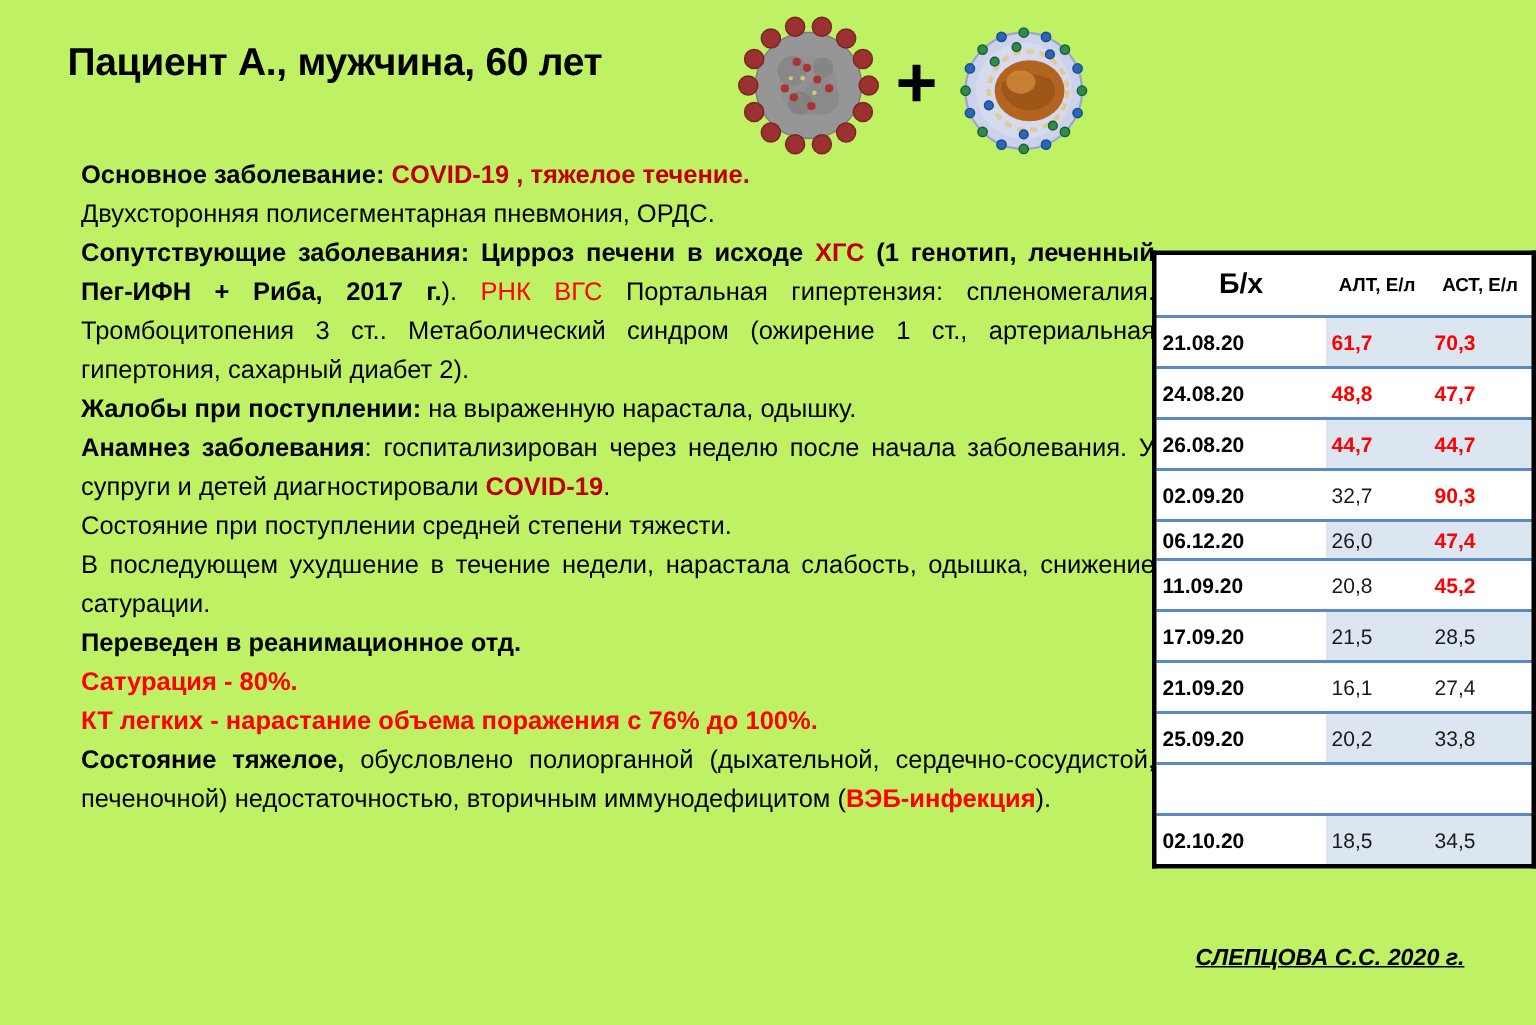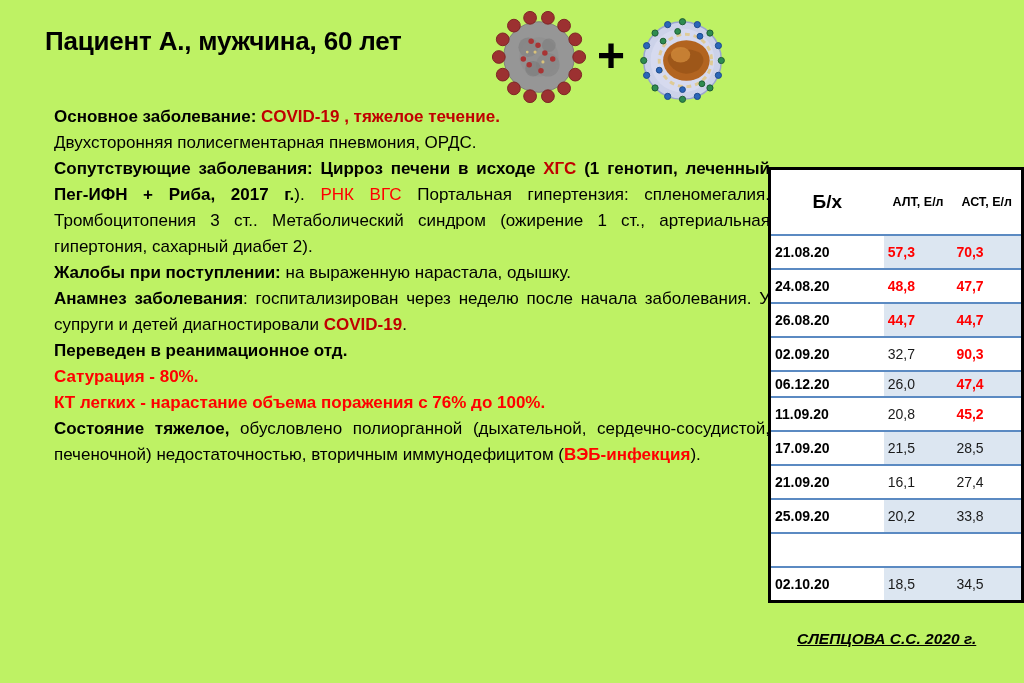--- a/index.html
+++ b/index.html
@@ -19,21 +19,21 @@
   .br{color:#FF0000;}
   .m-sm{margin-bottom:8px;}
   .m-xs{margin-bottom:6px;}
   .m-md{margin-bottom:24px;}
   .m-tiny{margin-bottom:8px;}
   .m-lg{margin-bottom:12px;}
   
   .lab-table-wrap{position:absolute;left:768px;top:167px;}
   table.lab{border-collapse:collapse;border:3px solid #000;background:#fff;}
   table.lab th{width:auto;height:40px;font-weight:bold;text-align:center;vertical-align:middle;
-               border-bottom:2px solid #5b8ac2;padding:12px 6px;}
+               border-bottom:2px solid #5b8ac2;padding:0 6px;}
   table.lab th.h-date{width:110px;font-size:19px;}
   table.lab th.h-val{width:62px;font-size:12.5px;}
   table.lab td{height:32px;text-align:left;vertical-align:middle;font-size:14px;padding:0 4px;}
   table.lab tbody tr{border-top:2px solid #5b8ac2;}
   table.lab tbody tr:first-child{border-top:none;}
   table.lab tbody tr:nth-child(5){height:24px;}
   table.lab tbody tr:nth-child(5) td{height:24px;}
   table.lab td.cell-date{font-weight:bold;background:#fff;}
   table.lab td.cell-val{color:#1a1a1a;}
   table.lab td.cell-val.shaded{background:#dce6f1;}
@@ -146,41 +146,43 @@
   <div class="content">
     <p class="blk m-sm"><span class="b">Основное заболевание: </span><span class="b dr">COVID-19 , тяжелое течение.</span><br>
       <span>Двухсторонняя полисегментарная пневмония,  ОРДС.</span></p>
 
     <p class="blk j m-xs"><span class="b">Сопутствующие заболевания: Цирроз печени в исходе </span><span class="b dr">ХГС</span><span class="b"> (1 генотип, леченный Пег-ИФН + Риба, 2017 г.</span><span>). </span><span class="br">РНК ВГС</span><span>  Портальная гипертензия: спленомегалия. Тромбоцитопения 3 ст.. Метаболический синдром (ожирение 1 ст., артериальная гипертония, сахарный диабет 2).</span></p>
 
     <p class="blk m-tiny"><span class="b">Жалобы при поступлении:</span><span> на выраженную нарастала, одышку.</span></p>
 
     <p class="blk j m-md"><span class="b">Анамнез заболевания</span><span>: госпитализирован через неделю после начала заболевания. У супруги и детей диагностировали </span><span class="b dr">COVID-19</span><span>.</span></p>
 
+    <p class="blk j m-md"><span>Состояние при поступлении средней степени тяжести.</span><br>
+      <span>В последующем ухудшение в течение недели, нарастала слабость, одышка, снижение сатурации.</span></p>
 
     <p class="blk m-lg"><span class="b i">Переведен в реанимационное отд.</span><br>
       <span class="b br">Сатурация  - 80%.</span><br>
       <span class="b br">КТ легких - нарастание объема поражения с 76% до 100%.</span></p>
 
     <p class="blk j"><span class="b">Состояние тяжелое,</span><span> обусловлено полиорганной (дыхательной, сердечно-сосудистой, печеночной) недостаточностью, вторичным иммунодефицитом (</span><span class="b br">ВЭБ-инфекция</span><span>).</span></p>
   </div>
 
   <div class="lab-table-wrap">
     <table class="lab">
       <thead>
         <tr>
           <th class="h-date">Б/х</th>
           <th class="h-val">АЛТ, Е/л</th>
           <th class="h-val">АСТ, Е/л</th>
         </tr>
       </thead>
       <tbody>
           <tr>
             <td class="cell-date">21.08.20</td>
-            <td class="cell-val shaded high">57,3</td>
+            <td class="cell-val shaded high">61,7</td>
             <td class="cell-val shaded high">70,3</td>
           </tr>
           <tr>
             <td class="cell-date">24.08.20</td>
             <td class="cell-val high">48,8</td>
             <td class="cell-val high">47,7</td>
           </tr>
           <tr>
             <td class="cell-date">26.08.20</td>
             <td class="cell-val shaded high">44,7</td>

